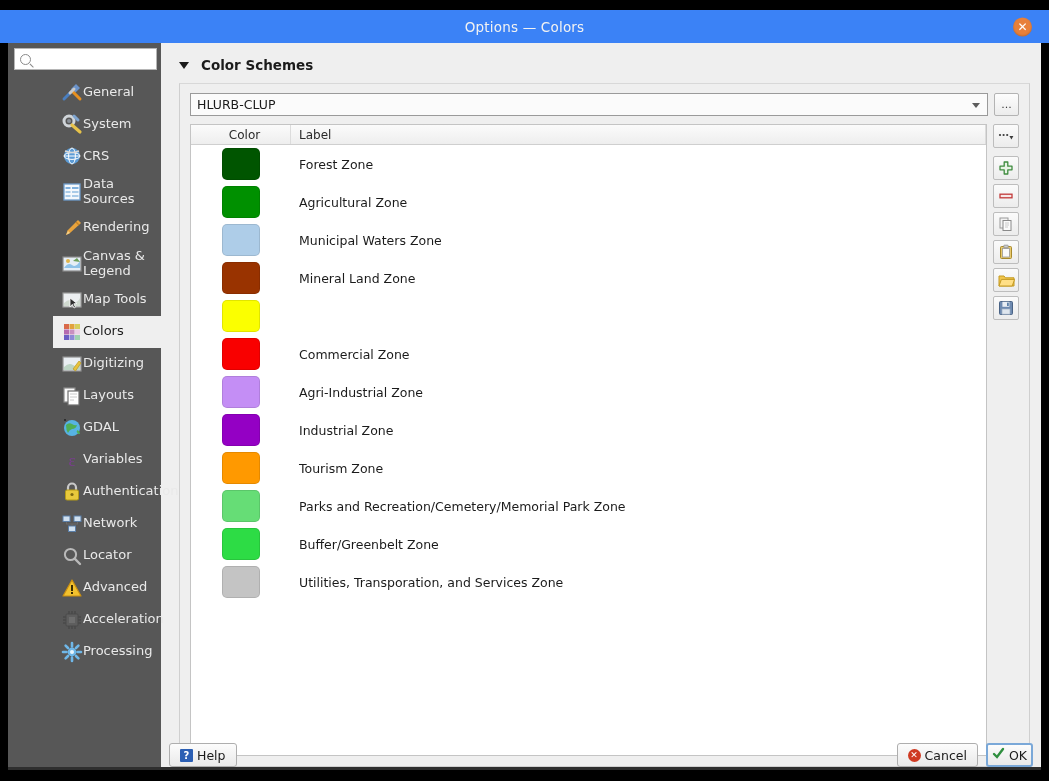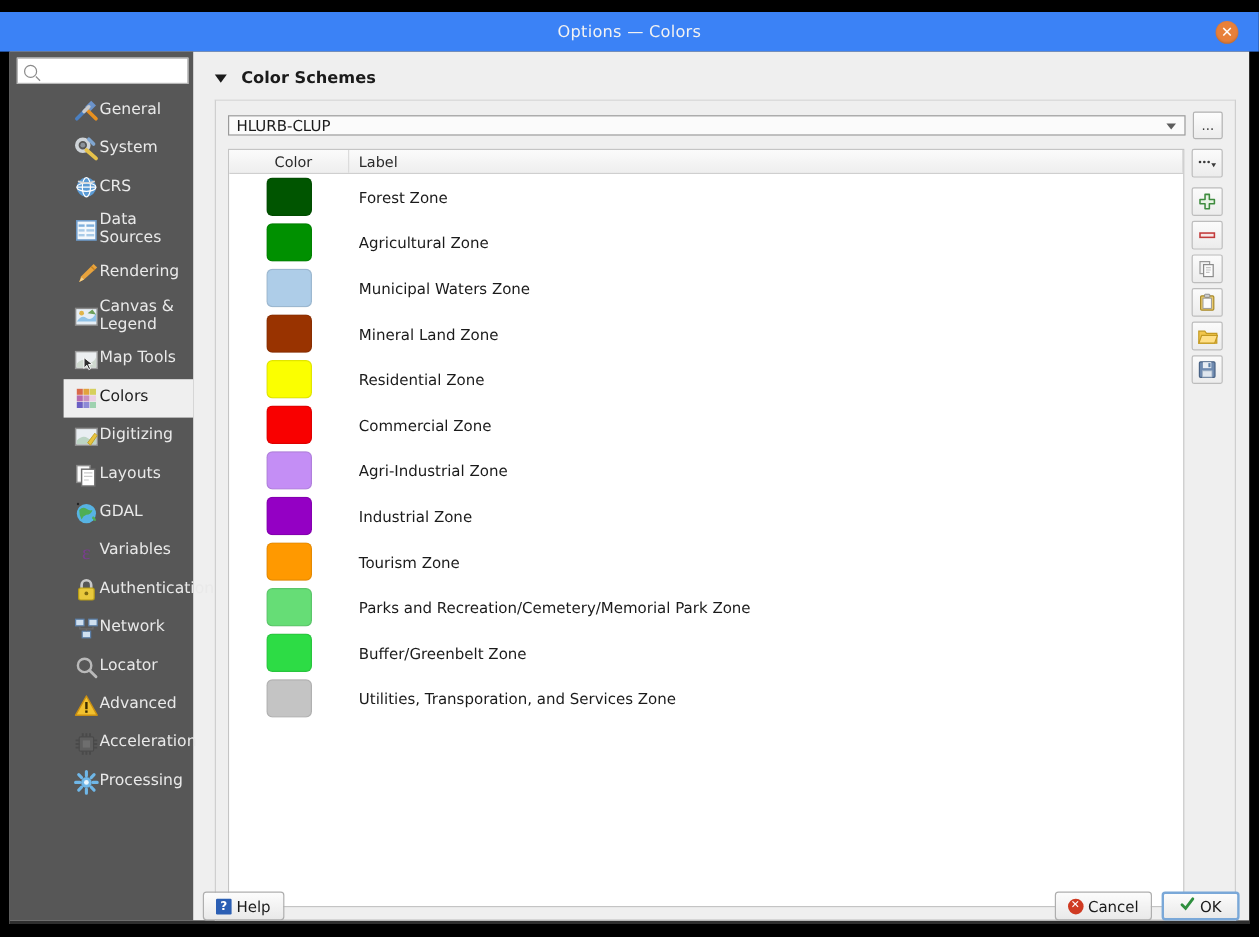--- a/index.html
+++ b/index.html
@@ -124,21 +124,21 @@
     border-top: 1px solid #d8d8d8;
     background: #efefef;
     padding: 9px 10px 10px 10px;
     display: flex; flex-direction: column;
     margin-bottom: 0;
     min-height: 0;
   }
 
   #combo-row { display: flex; align-items: center; gap: 6px; }
   #scheme-combo {
-    flex: 1; height: 17px;
+    flex: 1; height: 23px;
     background: #fbfbfb;
     border: 1px solid #9a9a9a;
     display: flex; align-items: center;
     padding: 0 6px; font-size: 12.5px; color: #1b1b1b;
     position: relative; cursor: pointer;
   }
   #scheme-combo .arrow {
     position: absolute; right: 7px; top: 50%;
     margin-top: -2px;
     width: 0; height: 0;
@@ -228,21 +228,21 @@
     background: linear-gradient(#fcfcfc,#e9e9e9);
     border: 1px solid #aeaeae;
     border-radius: 3px;
     display: flex; align-items: center; gap: 4px;
     padding: 0 10px;
     font-size: 12.5px; color: #1b1b1b;
     cursor: pointer;
   }
   #ok-btn {
     border: 2px solid #7aa8d8;
-    padding: 0 13px;
+    padding: 0 4px;
   }
   .spacer { flex: 1; }
 
   
   .ico-help {
     width: 13px; height: 13px; background: #2b5fb4;
     color: #fff; font-size: 10px; font-weight: bold;
     display: flex; align-items: center; justify-content: center;
     border-radius: 1px;
   }
@@ -520,21 +520,20 @@
                 <div class="row">
                   <div class="cell-color">
                     <div class="swatch" style="background: rgb(153, 51, 0);"></div>
                   </div>
                   <div class="cell-label">Mineral Land Zone</div>
                 </div>
                 <div class="row">
                   <div class="cell-color">
                     <div class="swatch" style="background: rgb(251, 255, 0);"></div>
                   </div>
-                  <div class="cell-label">Residential Zone</div>
                 </div>
                 <div class="row">
                   <div class="cell-color">
                     <div class="swatch" style="background: rgb(249, 0, 0);"></div>
                   </div>
                   <div class="cell-label">Commercial Zone</div>
                 </div>
                 <div class="row">
                   <div class="cell-color">
                     <div class="swatch" style="background: rgb(196, 142, 245);"></div>

